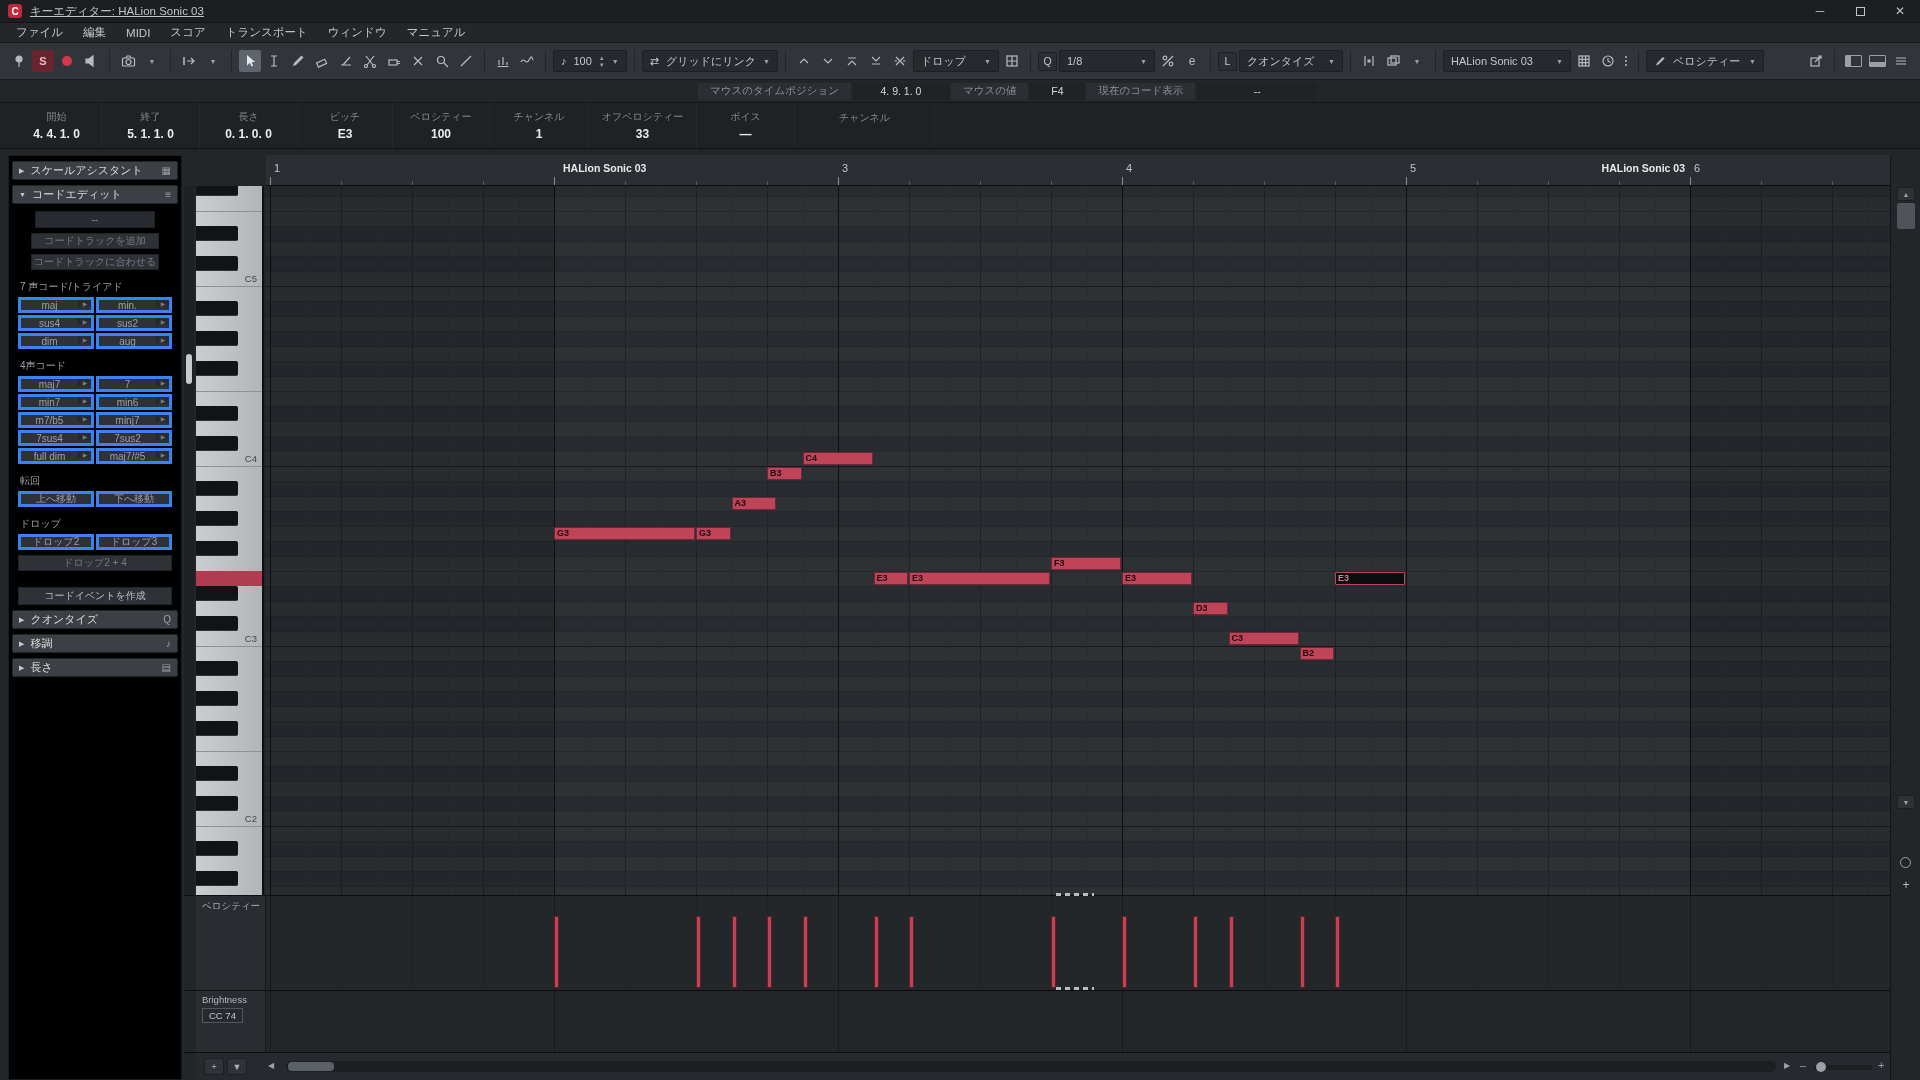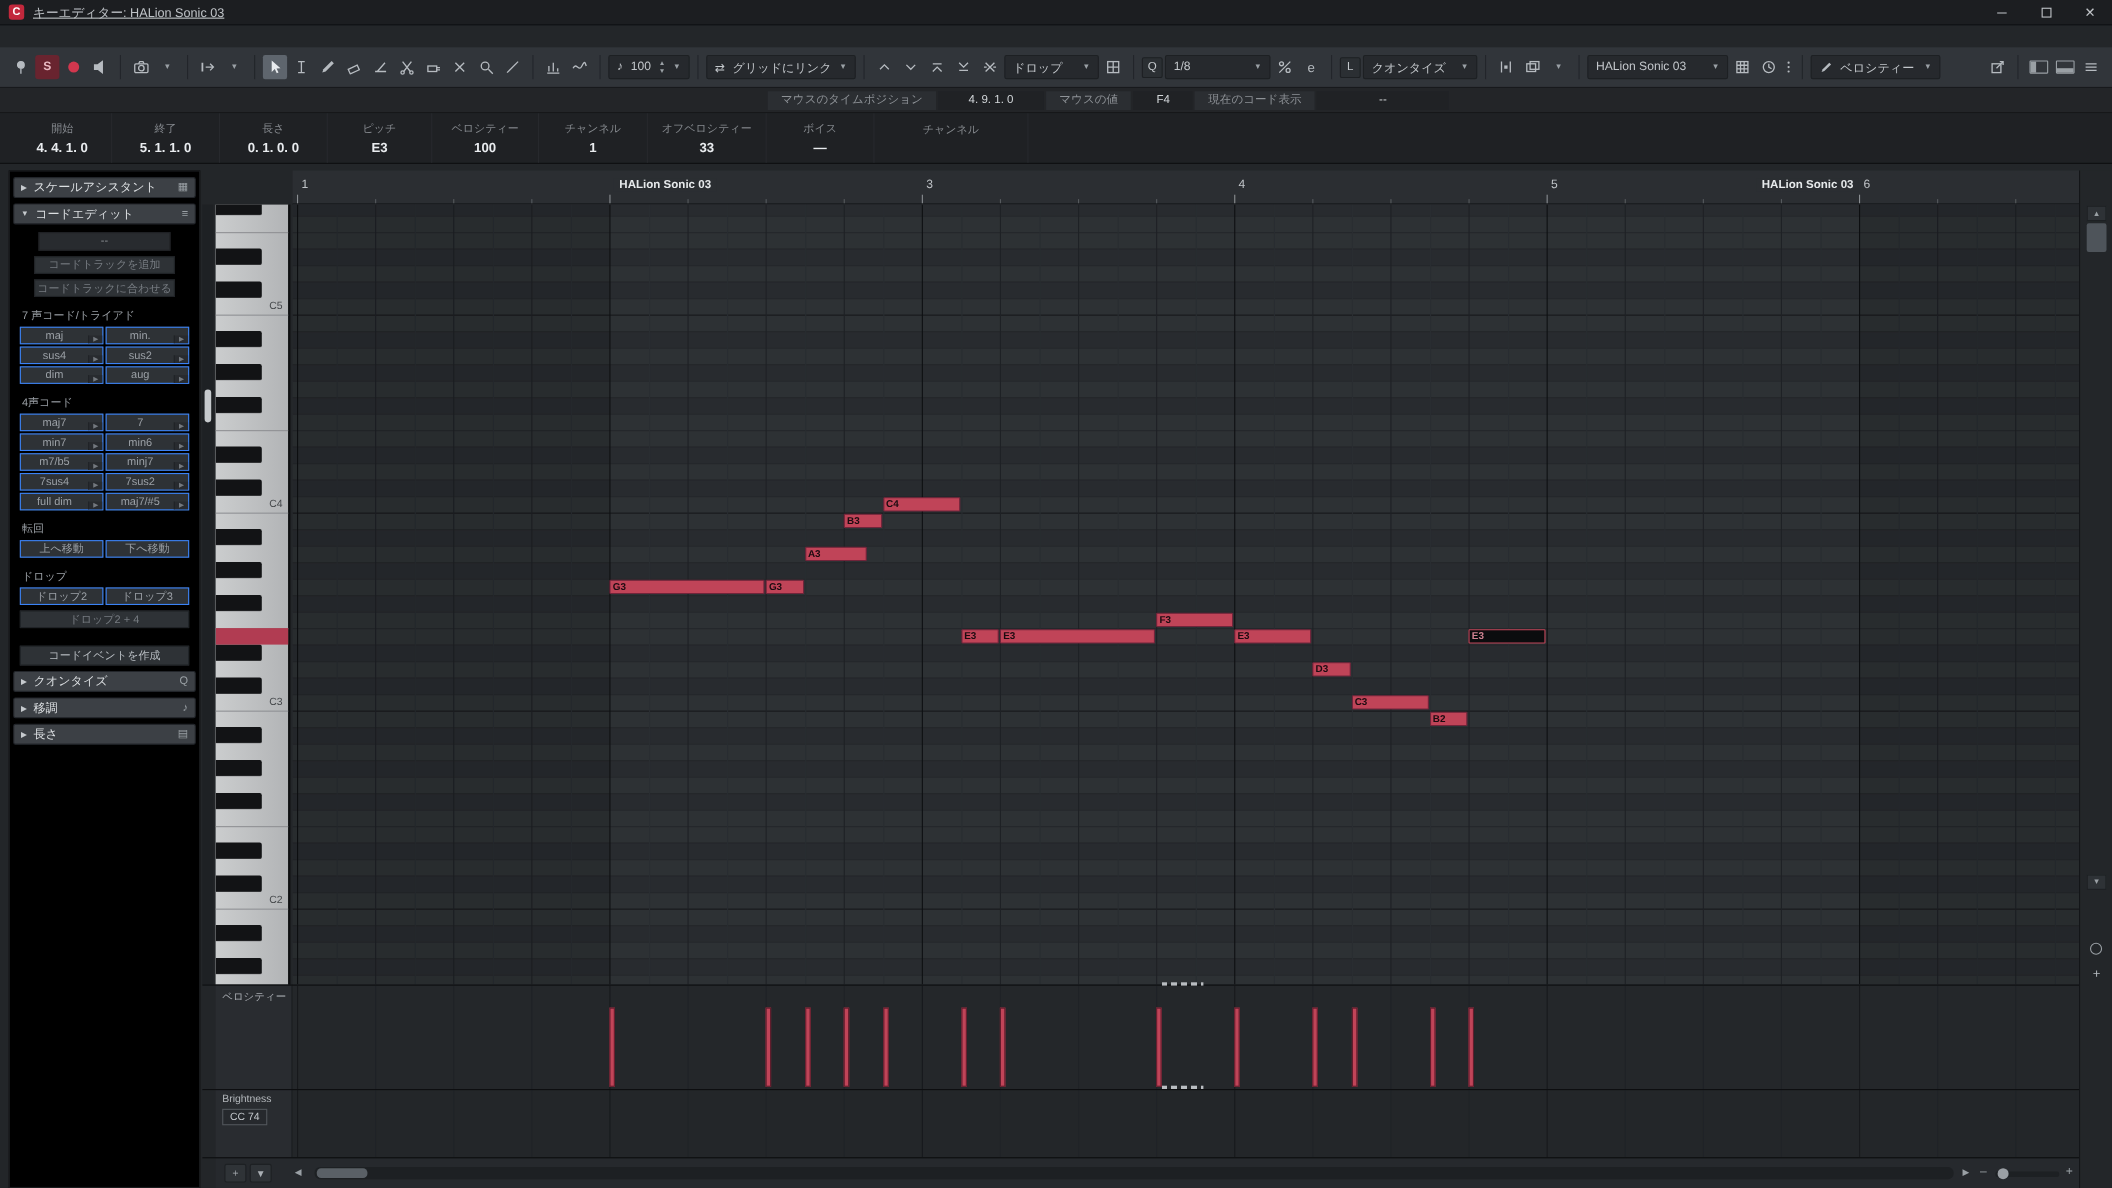--- a/index.html
+++ b/index.html
@@ -69,21 +69,21 @@
   .ih-label { font-size:11px; color:#dcdfe2; }
   .ih-icon { margin-left:auto; font-size:10px; color:#9aa0a5; }
   .cur-chord { margin:7px 26px 3px; height:17px; background:#282b2f; border:1px solid #1e2124;
     color:#8d9196; font-size:10px; display:flex; align-items:center; justify-content:center; }
   .insp-btn { margin:5px 22px 0; height:16px; background:#2e3236; border:1px solid #202327;
     color:#767b81; font-size:10px; display:flex; align-items:center; justify-content:center; }
   .insp-btn.wide { margin:5px 9px 0; }
   .insp-btn.create { margin:16px 9px 0; height:18px; color:#b9bec3; }
   .grp-label { margin:10px 11px 3px; font-size:10px; color:#9ba0a6; }
   .chord-grid { display:grid; grid-template-columns:1fr 1fr; gap:2px; margin:2px 9px 0; }
-  .chord-cell { height:16px; background:#2e3236; border:1px solid #3b82f6; display:flex; align-items:flex-end; }
+  .chord-cell { height:16px; background:#2e3236; border:3px solid #3b82f6; display:flex; align-items:flex-start; }
   .chord-cell .cl { flex:1; text-align:center; font-size:10px; color:#9ba0a6; align-self:center; }
   .chord-cell .ca { width:13px; background:#282b2f; color:#73787e; font-size:6px;
     display:flex; align-items:center; justify-content:center; border-left:1px solid #202327; }
 
   
   #kbstrip { position:absolute; left:184px; top:186px; width:10px; height:709px; background:#1e2124; }
   #kbstrip .thumb { position:absolute; left:2px; top:168px; width:6px; height:30px; background:#c6cacd; border-radius:3px; }
 
   #kb { position:absolute; left:196px; top:186px; width:68px; height:709px; overflow:hidden;
     background:linear-gradient(90deg,#cbcdce,#b2b4b6); border-right:2px solid #0e0f11; }
@@ -160,20 +160,29 @@
     <span class="title-text">キーエディター: HALion Sonic 03</span>
     <div class="win-controls">
       <div class="win-btn">─</div>
       <div class="win-btn">
           <span class="maxi-box"></span>
         </div>
       <div class="win-btn">✕</div>
     </div>
   </div>
 
+  <div id="menubar">
+      <div class="menu-item">ファイル</div>
+      <div class="menu-item">編集</div>
+      <div class="menu-item">MIDI</div>
+      <div class="menu-item">スコア</div>
+      <div class="menu-item">トランスポート</div>
+      <div class="menu-item">ウィンドウ</div>
+      <div class="menu-item">マニュアル</div>
+    </div>
 
   <div id="toolbar">
     <div class="ticon">
         <svg width="14" height="14">
           <circle cx="7" cy="5" r="3" fill="#b6bbc0"></circle>
           <path d="M7 8 V13"></path>
         </svg>
       </div>
     <div class="ticon solo">S</div>
     <div class="ticon">
@@ -755,21 +764,21 @@
       <div class="gv" style="left:1566px;background:#1e2125"></div>
       <div class="gv" style="left:1601.5px;background:#292d31"></div>
       <div class="gshade" style="left:0;width:288px"></div>
       <div class="gshade" style="left:1424px;width:200px"></div>
       <div class="note" style="left:288px;top:341px;width:141px">
         <span class="nl">G3</span>
       </div>
       <div class="note" style="left:430px;top:341px;width:34.5px">
         <span class="nl">G3</span>
       </div>
-      <div class="note" style="left:465.5px;top:311px;width:56px">
+      <div class="note" style="left:465.5px;top:311px;width:44px">
         <span class="nl">A3</span>
       </div>
       <div class="note" style="left:501px;top:281px;width:34.5px">
         <span class="nl">B3</span>
       </div>
       <div class="note" style="left:536.5px;top:266px;width:70px">
         <span class="nl">C4</span>
       </div>
       <div class="note" style="left:607.5px;top:386px;width:34.5px">
         <span class="nl">E3</span>

